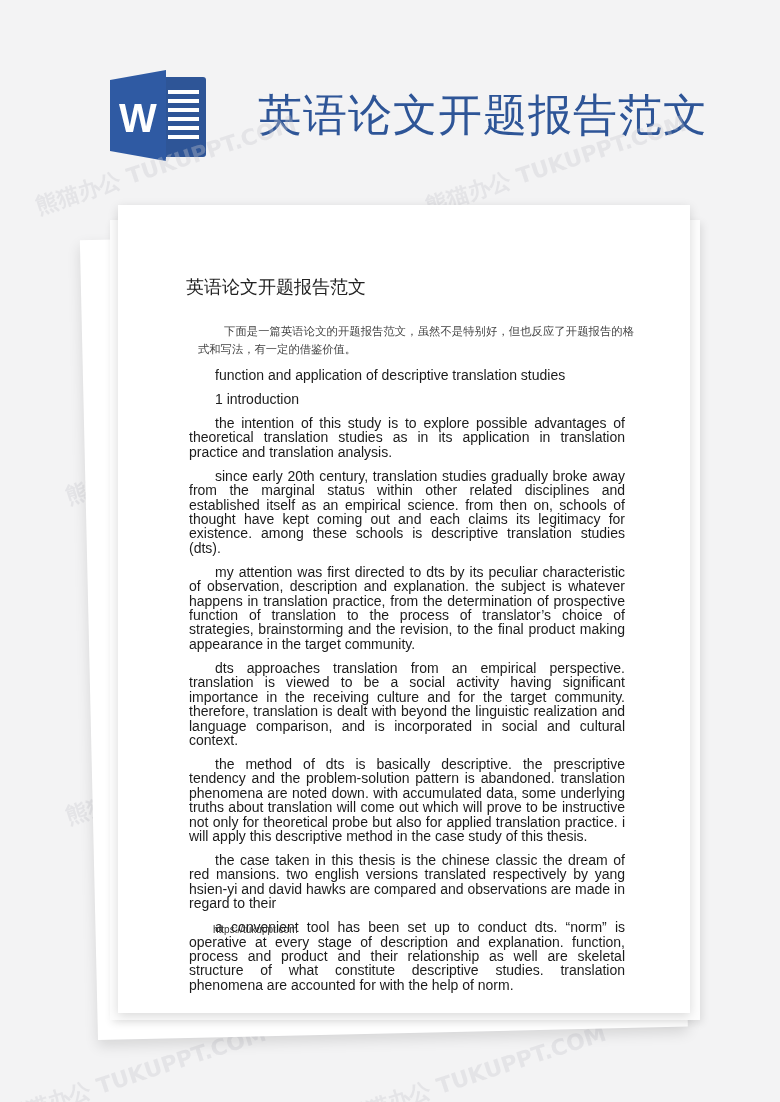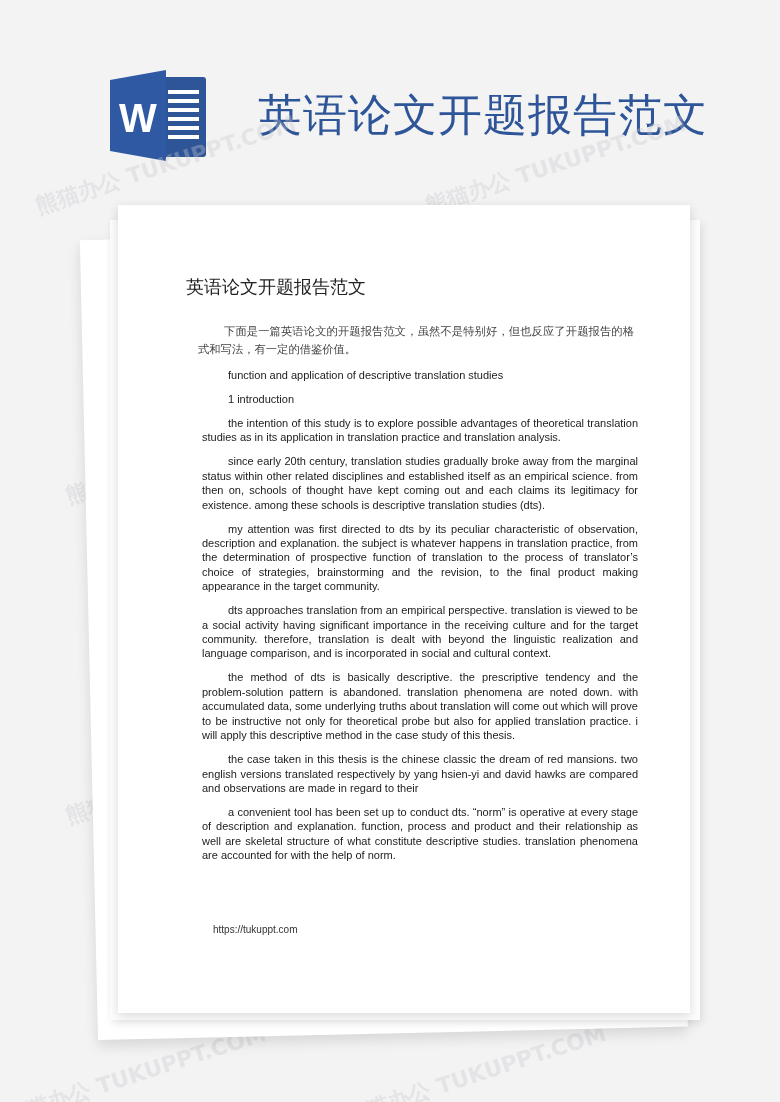--- a/index.html
+++ b/index.html
@@ -32,22 +32,22 @@
   .doc-title {
     position: absolute; top: 70px; left: 0;
     font-family: "DejaVu Serif", serif; font-size: 18px; color: #222; white-space: nowrap;
   }
   .cn-intro {
     position: absolute; top: 117px; left: 0; width: 436px;
     font-family: Liberation Serif, serif; font-size: 11.3px; line-height: 18px; color: #444;
     text-indent: 26px; text-align: justify; margin-left: 12px;
   }
   .body-text {
-    position: absolute; top: 163px; left: 16px; width: 436px;
-    font-size: 11px; line-height: 14.4px; color: #1b1b1b;
+    position: absolute; top: 163px; left: 3px; width: 436px;
+    font-size: 14px; line-height: 14.4px; color: #1b1b1b;
   }
   .body-text p { margin: 0 0 9.6px 0; text-indent: 26px; text-align: justify; }
   .body-text p.plain { text-align: left; }
   .footer-url {
     position: absolute; left: 68px; top: 719px; font-size: 10px; color: #333; padding-left: 27px;
   }
   .wm {
     position: absolute; font-size: 22px; font-weight: bold; color: rgba(200,200,205,0.35);
     transform: rotate(-18deg); white-space: nowrap; pointer-events: none;
     font-family: "DejaVu Sans", sans-serif;

